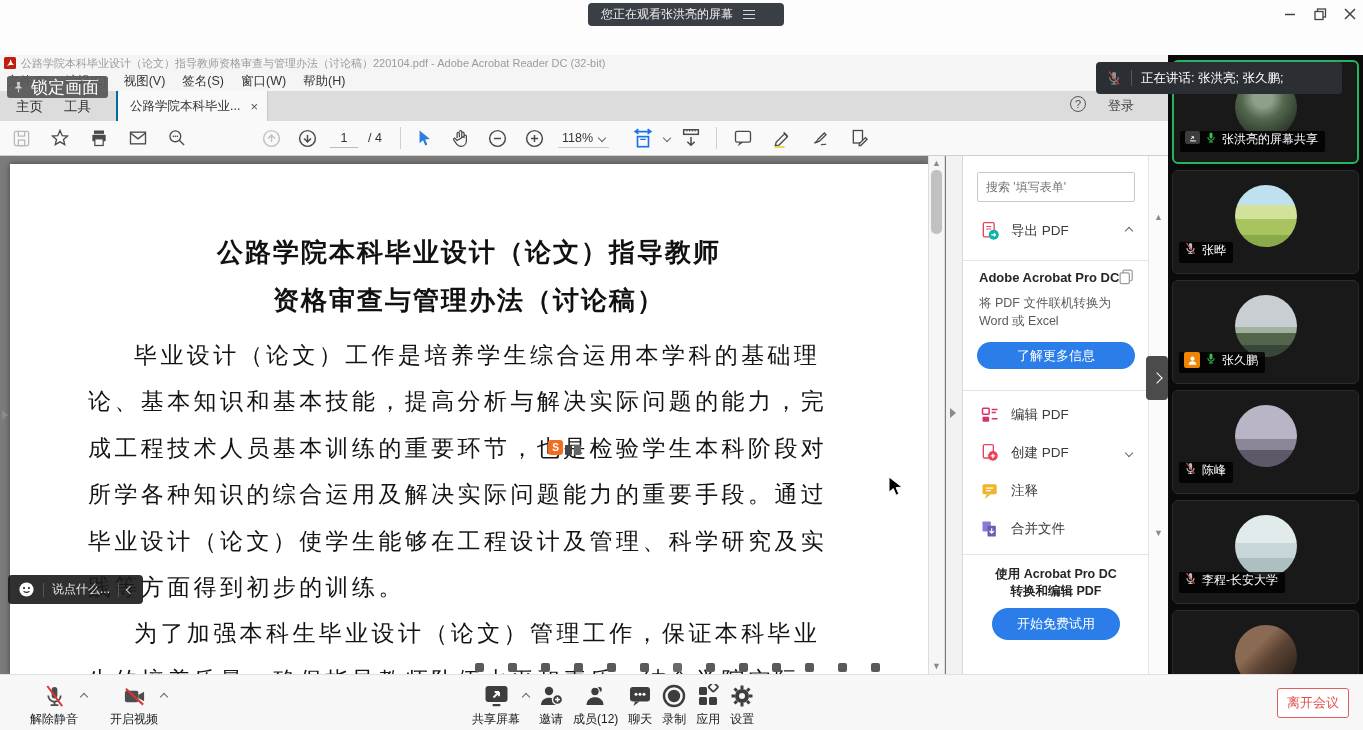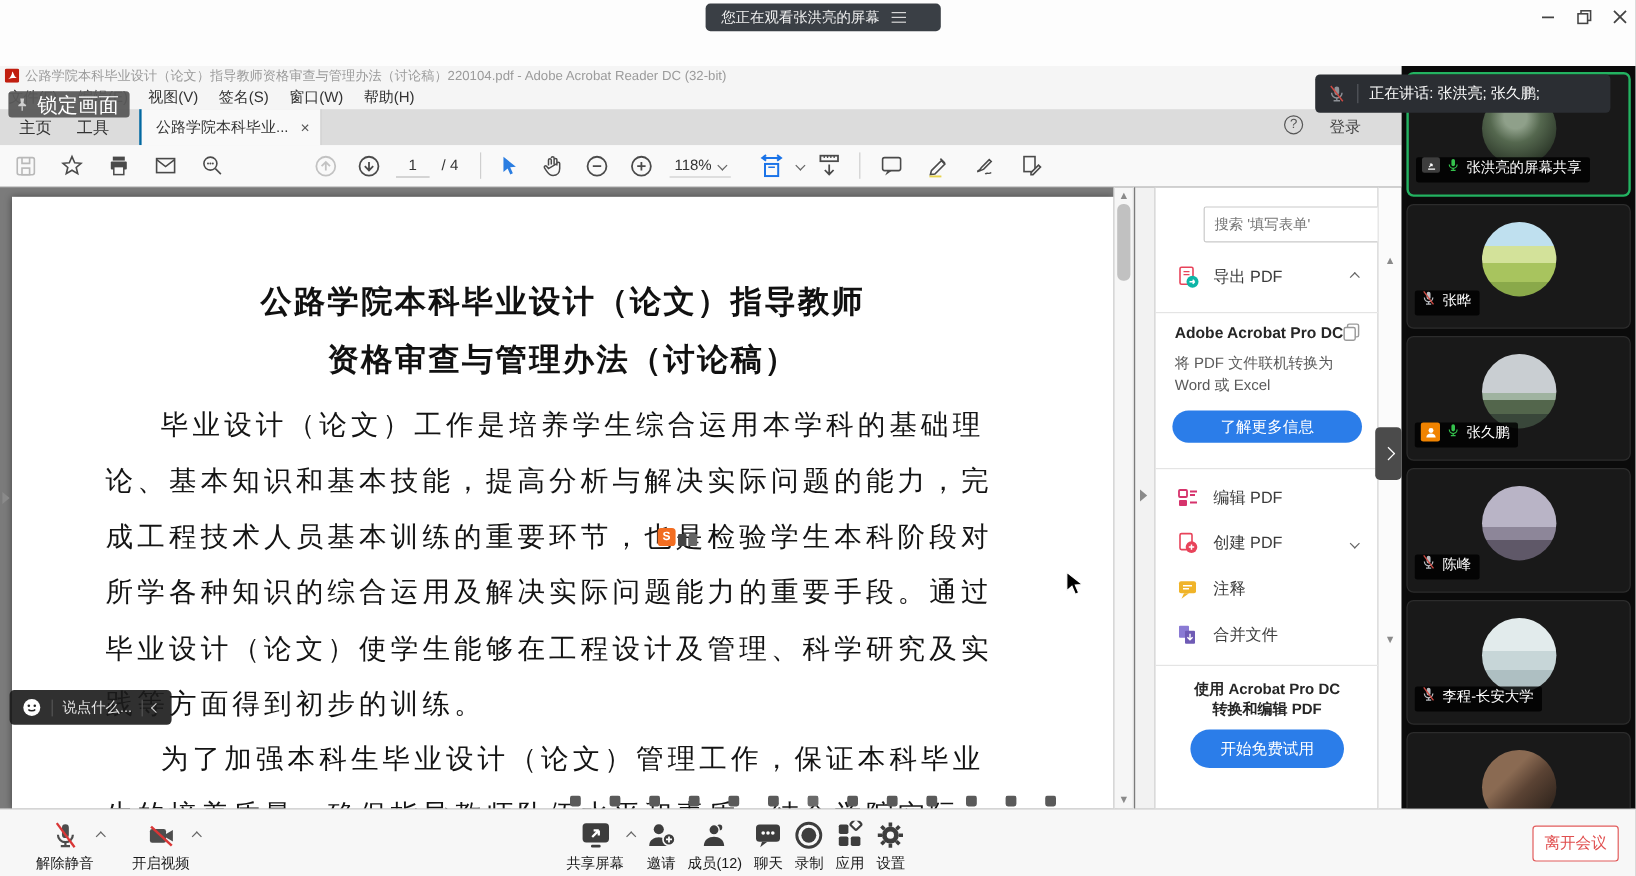--- a/index.html
+++ b/index.html
@@ -50,21 +50,21 @@
   .doc-body { position:absolute; left:0; top:168px; width:100%; }
   .doc-line { height:46.4px; line-height:46.4px; font-size:23px; letter-spacing:3.4px; color:#141414; padding:0 62px 0 78px; white-space:nowrap; }
   .doc-line.indent { padding-left:124px; }
   .vscroll { position:absolute; left:928px; top:0; width:17px; height:518px; background:#f6f6f6; border-left:1px solid #ddd; border-right:1px solid #ddd; }
   .vthumb { position:absolute; left:2px; top:14px; width:11px; height:64px; background:#c1c1c1; border-radius:5px; }
   .sarrow { position:absolute; left:3px; font-size:9px; color:#8a8a8a; }
   .rp-strip { position:absolute; left:946px; top:0; width:16px; height:518px; background:#f2f2f2; }
   .tri-r { width:0; height:0; border-top:5px solid transparent; border-bottom:5px solid transparent; border-left:6px solid #8a8a8a; }
 
   .tpanel { position:absolute; left:962px; top:0; width:186px; height:518px; background:#fff; border-left:1px solid #d8d8d8; }
-  .srch { position:absolute; left:14px; top:16px; width:158px; height:30px; border:1px solid #c9c9c9; border-radius:2px; padding:0 8px; font-size:12px; color:#333; background:#fff;margin-left:26px; }
+  .srch { position:absolute; left:14px; top:16px; width:158px; height:30px; border:1px solid #c9c9c9; border-radius:2px; padding:0 8px; font-size:12px; color:#333; background:#fff; }
   .prow { position:absolute; left:0; width:186px; height:30px; display:flex; align-items:center; gap:11px; padding-left:17px; font-size:13.5px; color:#3b3b3b; }
   .pdiv { position:absolute; left:0; width:186px; border-top:1px solid #e4e4e4; }
   .promo-t { position:absolute; left:16px; top:114px; font-size:13px; font-weight:bold; color:#262626; }
   .promo-d { position:absolute; left:16px; top:138px; width:152px; font-size:12.5px; color:#5a5a5a; line-height:18px; }
   .blue-btn { background:#2b7de9; color:#fff; border:none; border-radius:14px; font-size:13px; display:flex; align-items:center; justify-content:center; }
   .trial-h { position:absolute; left:0; width:186px; text-align:center; font-size:12.5px; font-weight:bold; color:#262626; }
   .pscroll { position:absolute; left:1148px; top:0; width:20px; height:518px; background:#fbfbfb; border-left:1px solid #e2e2e2; }
   .handle { position:absolute; left:-3px; top:200px; width:22px; height:44px; background:#4b4b4b; border-radius:4px; display:flex; align-items:center; justify-content:center; }
 
   

